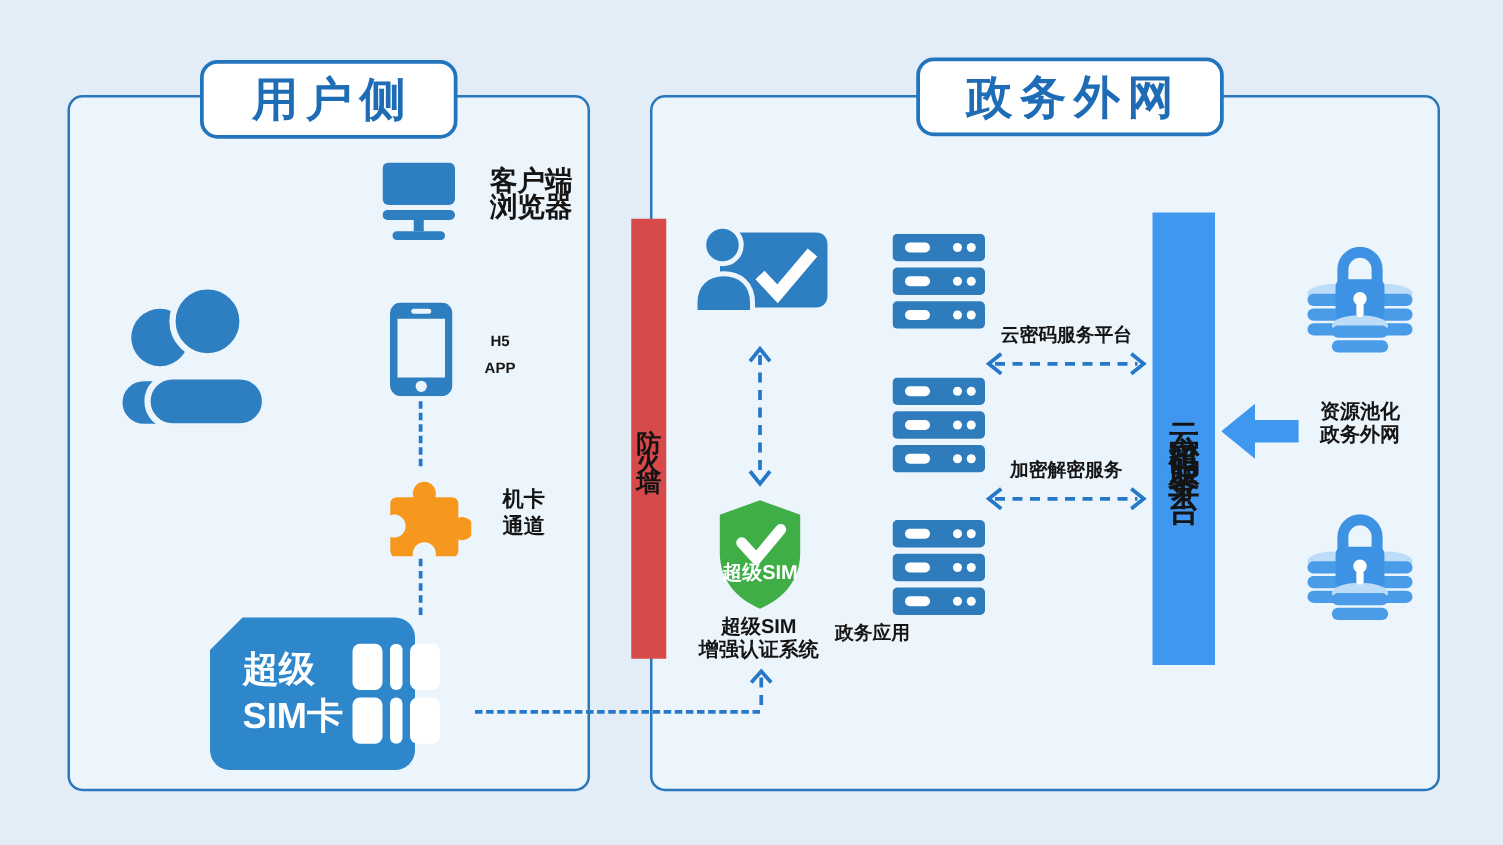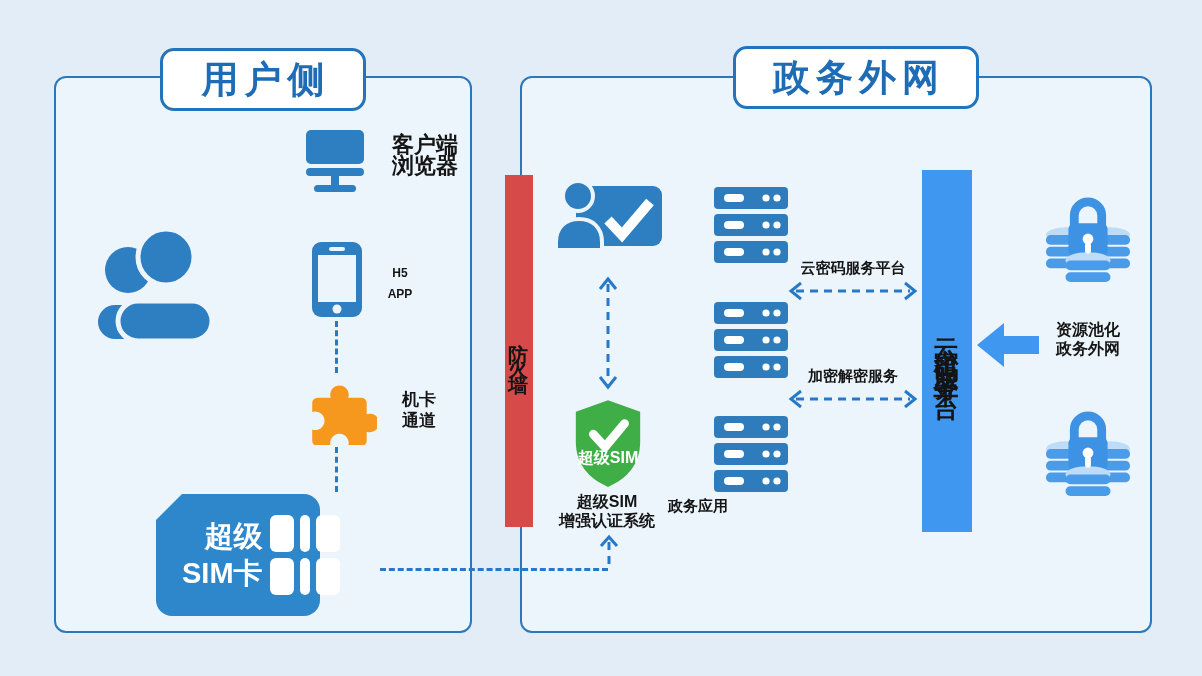--- a/index.html
+++ b/index.html
@@ -81,21 +81,21 @@
   <div class="abs" style="left:305px;top:371px;z-index:3;">
     <svg width="72" height="74" viewBox="0 0 70 72">
       <path fill="#f6981e" d="M12 26 h13 a9 9 0 1 1 17 0 h13 a5 5 0 0 1 5 5 v11 a9 9 0 1 1 0 17 v9 a5 5 0 0 1 -5 5 h-13 a9 9 0 1 0 -17 0 h-13 a5 5 0 0 1 -5 -5 v-11 a9 9 0 1 0 0 -17 v-9 a5 5 0 0 1 5 -5 z"></path>
     </svg>
   </div>
   <div class="lbl pre" style="left:402px;top:389px;font-size:17px;line-height:21px;text-align:right;">机卡
 通道</div>
 
   <div class="dash-v" style="left:335px;top:447px;height:45px;"></div>
 
-  <div class="sim-card" style="left:156px;top:494px;width:164px;height:122px;text-align:right;">
+  <div class="sim-card" style="left:168px;top:494px;width:164px;height:122px;">
     <div class="sim-cut"></div>
     <div class="sim-text">超级
 SIM卡</div>
     <div class="chip">
       <div></div>
         <div></div>
         <div></div>
         <div></div>
         <div></div>
         <div></div>

